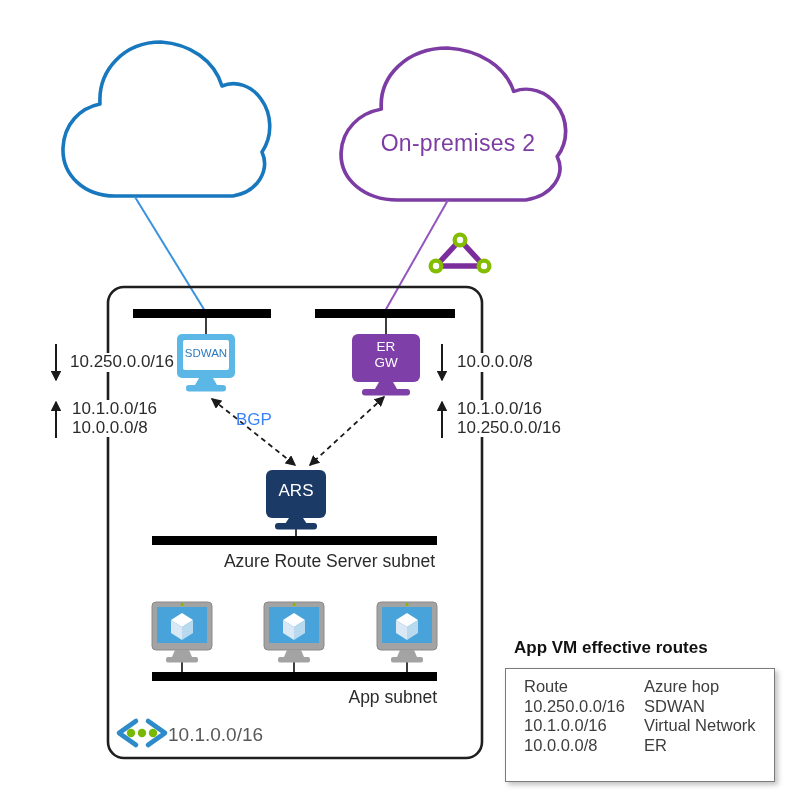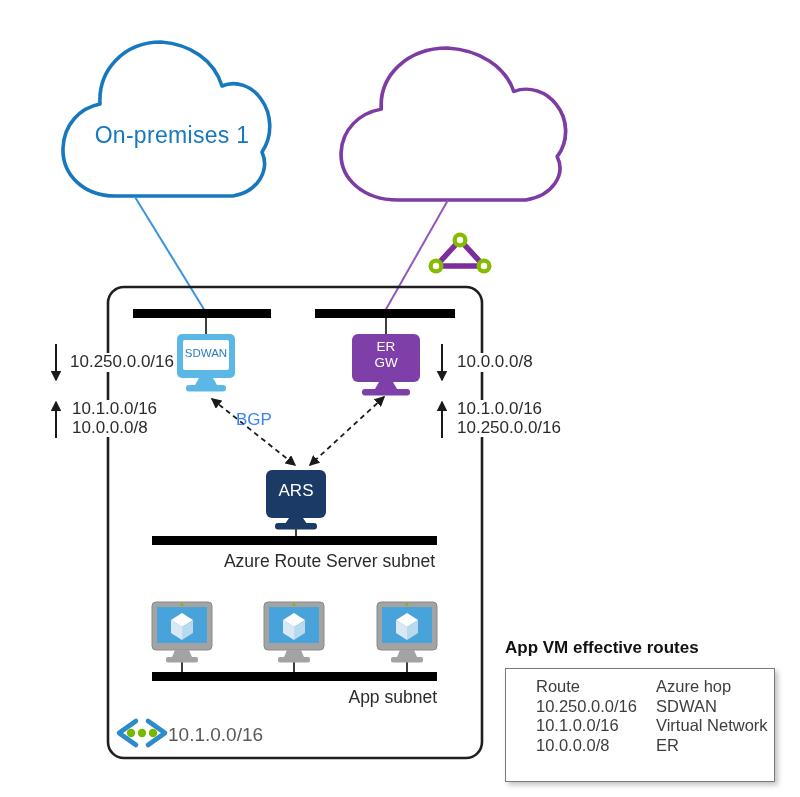--- a/index.html
+++ b/index.html
@@ -12,25 +12,25 @@
   .cloud-label{font-size:23px;text-align:center;width:190px;letter-spacing:.3px;}
   .route-label{font-size:17px;color:#2b2b2b;background:#ffffff;padding:0 3px;line-height:18.5px;}
   .route-group{font-size:17px;color:#2b2b2b;background:#ffffff;padding:0 3px;line-height:18.5px;}
   .bgp-label{font-size:17px;color:#3b82f6;}
   .subnet-label{font-size:17.5px;color:#2b2b2b;}
   .icon-text{position:absolute;text-align:center;}
   .sdwan-text{width:58px;left:177px;top:347px;font-size:11.5px;color:#2b7bc0;}
   .ergw-text{width:68px;left:352px;top:339px;font-size:13.5px;line-height:15.5px;color:#ffffff;}
   .ars-text{width:60px;left:266px;top:481px;font-size:17px;color:#ffffff;}
   .vnet-cidr{font-size:19px;color:#595959;}
-  .table-title{font-size:17px;font-weight:bold;color:#111111;}
+  .table-title{font-size:17px;font-weight:bold;color:#111111;margin-left:9px;}
   .routes-box{
     position:absolute;left:505px;top:668px;width:270px;height:114px;background:#ffffff;
     border:1.5px solid #7a7a7a;box-shadow:3px 3px 5px rgba(120,120,120,.45);
-    padding:8px 0 0 30px;box-sizing:border-box;font-size:16.5px;line-height:19.5px;color:#3d3d3d;
+    padding:8px 0 0 18px;box-sizing:border-box;font-size:16.5px;line-height:19.5px;color:#3d3d3d;
   }
   .t-row{display:flex;}
   .t-row .c1{width:120px;}
 </style>
 </head>
 <body>
 <div id="canvas">
 
 <svg id="shapes" width="800" height="797" viewBox="0 0 800 797">
   <defs>
@@ -140,21 +140,21 @@
 
   <g fill="none">
     <path d="M136 721 L119 733 L136 745" stroke="#2e8bc9" stroke-width="4.6" stroke-linecap="round" stroke-linejoin="round"></path>
     <path d="M148 721 L165 733 L148 745" stroke="#2e8bc9" stroke-width="4.6" stroke-linecap="round" stroke-linejoin="round"></path>
     <circle cx="131" cy="733" r="4.2" fill="#76b900"></circle>
     <circle cx="142" cy="733" r="4.2" fill="#76b900"></circle>
     <circle cx="153" cy="733" r="4.2" fill="#76b900"></circle>
   </g>
 </svg>
 
-<div class="lbl cloud-label" style="left:77px;top:122px;color:#1878be;">On-premises 1</div>
+<div class="lbl cloud-label" style="left:363px;top:130px;color:#7d3ca3;">On-premises 2</div>
 
 <div class="lbl route-label" style="left:67px;top:353px;">10.250.0.0/16</div>
 <div class="lbl route-group" style="left:69px;top:400px;">
   <div>10.1.0.0/16</div>
   <div>10.0.0.0/8</div>
 </div>
 
 <div class="lbl route-label" style="left:454px;top:353px;">10.0.0.0/8</div>
 <div class="lbl route-group" style="left:454px;top:400px;">
   <div>10.1.0.0/16</div>

